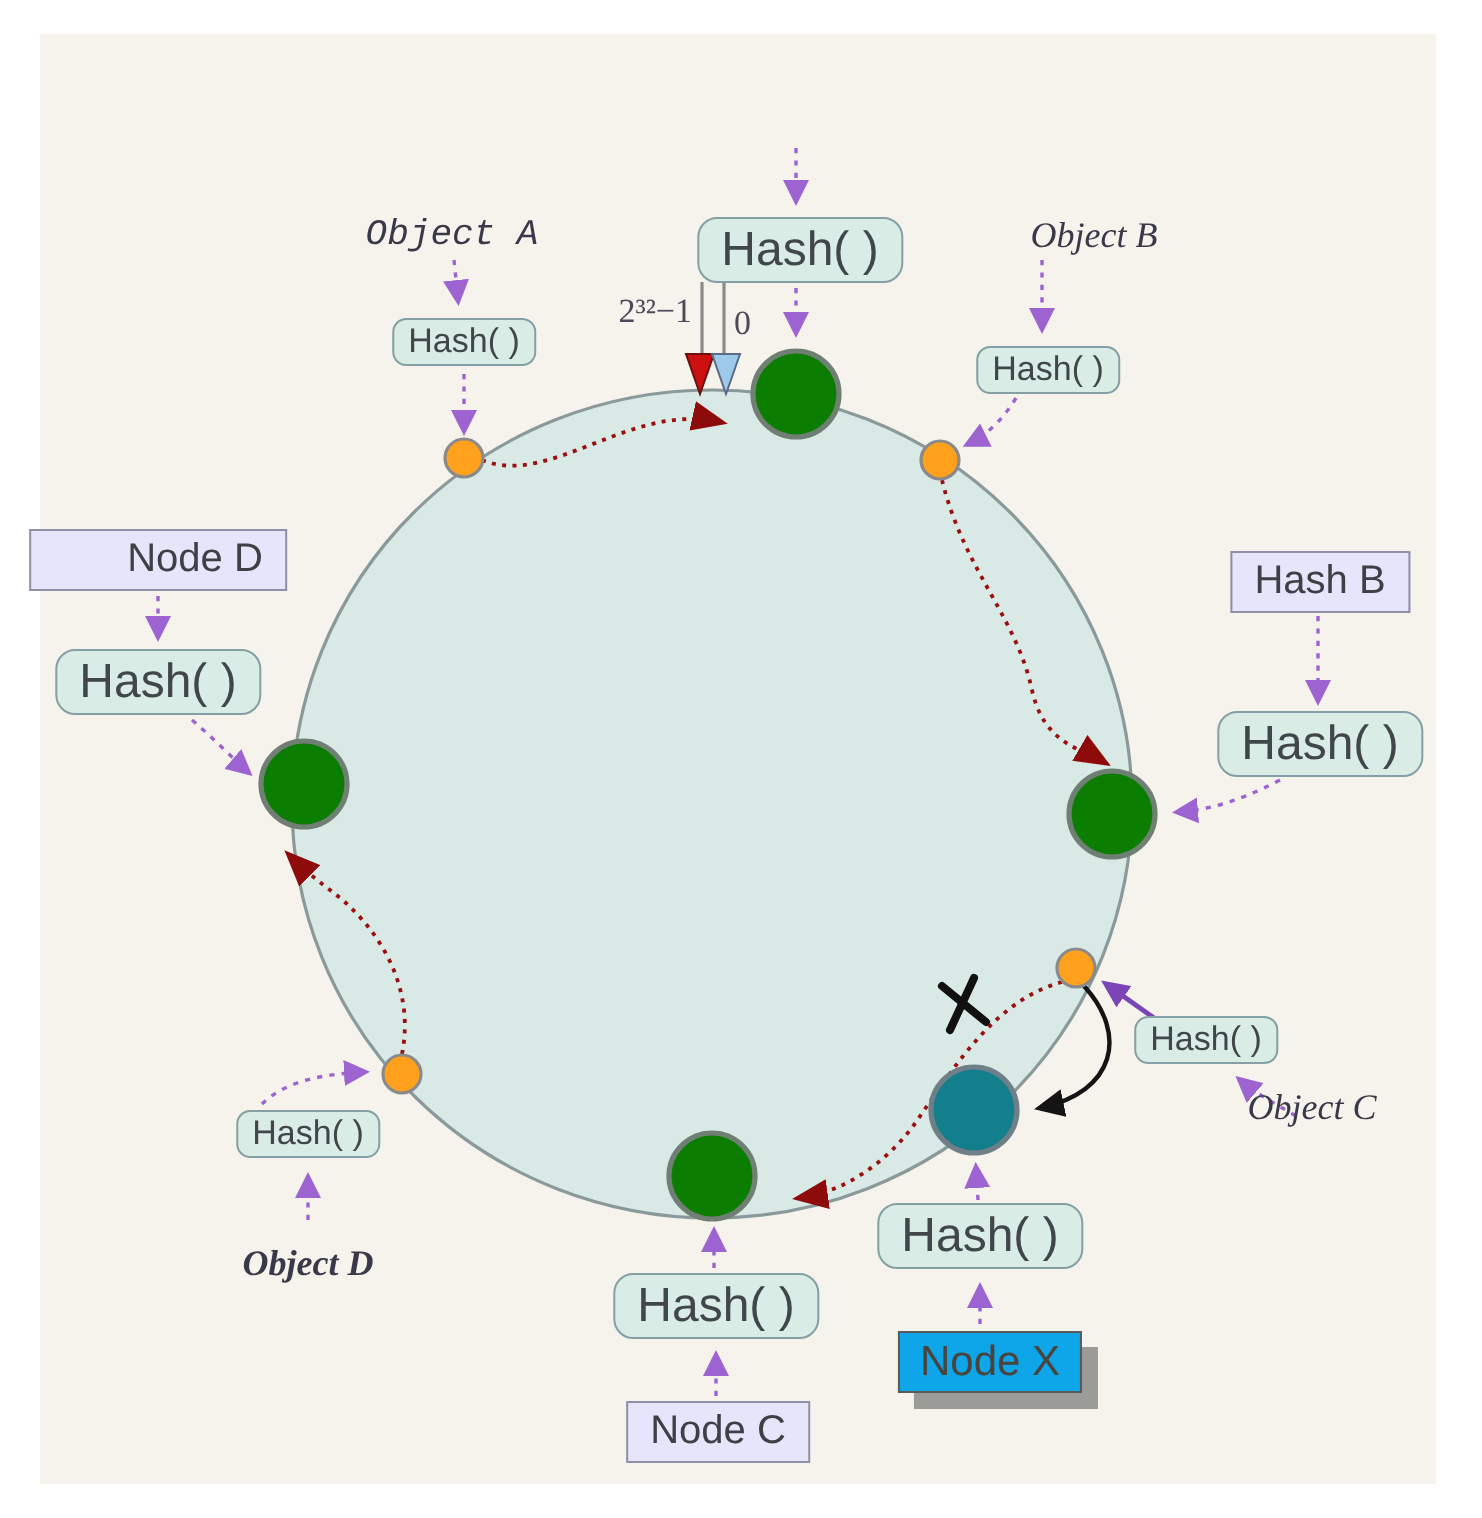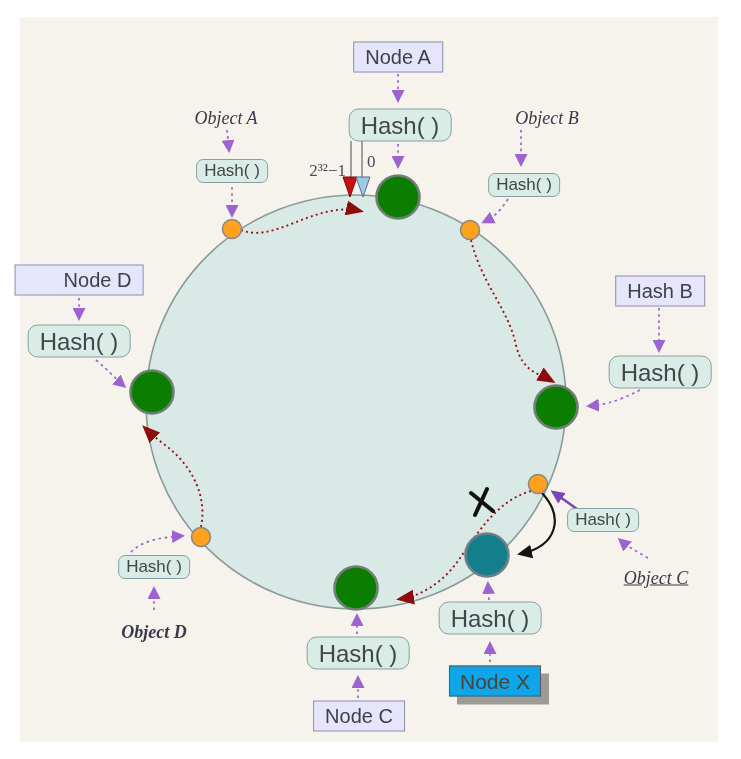--- a/index.html
+++ b/index.html
@@ -99,24 +99,23 @@
 
     <g stroke="#6f7f73" stroke-width="2.6">
       <circle cx="398" cy="197" r="21.5" fill="#0b7e02"></circle>
       <circle cx="556" cy="407" r="21.5" fill="#0b7e02"></circle>
       <circle cx="356" cy="588" r="21.5" fill="#0b7e02"></circle>
       <circle cx="152" cy="392" r="21.5" fill="#0b7e02"></circle>
       <circle cx="487" cy="555" r="21.5" fill="#137f8c" stroke="#6f7f88"></circle>
     </g>
   </svg>
 
-  <div class="lbl node-box" style="left:398px;top:57px;">Node A</div>
   <div class="lbl hash-box" style="left:400px;top:125px;">Hash( )</div>
 
-  <div class="lbl obj-label" style="left:226px;top:118px;">Object A</div>
+  <div class="lbl obj-label" style="left:226px;top:118px;font-family:Liberation Mono, monospace;">Object A</div>
   <div class="lbl hash-box-sm" style="left:232px;top:171px;">Hash( )</div>
 
   <div class="lbl obj-label" style="left:523px;top:118px;margin-left:24px;">Object B</div>
   <div class="lbl hash-box-sm" style="left:524px;top:185px;">Hash( )</div>
 
   <div class="lbl node-box" style="left:79px;top:280px;padding-left:48px;">Node D</div>
   <div class="lbl hash-box" style="left:79px;top:341px;">Hash( )</div>
 
   <div class="lbl node-box" style="left:660px;top:291px;">Hash B</div>
   <div class="lbl hash-box" style="left:660px;top:372px;">Hash( )</div>
@@ -124,17 +123,17 @@
   <div class="lbl hash-box-sm" style="left:154px;top:567px;">Hash( )</div>
   <div class="lbl obj-label" style="left:154px;top:632px;font-weight:bold;">Object D</div>
 
   <div class="lbl hash-box" style="left:358px;top:653px;">Hash( )</div>
   <div class="lbl node-box" style="left:359px;top:716px;text-align:right;">Node C</div>
 
   <div class="lbl hash-box" style="left:490px;top:618px;">Hash( )</div>
   <div class="lbl nodex-box" style="left:495px;top:681px;">Node X</div>
 
   <div class="lbl hash-box-sm" style="left:603px;top:520px;">Hash( )</div>
-  <div class="lbl obj-label" style="left:656px;top:578px;text-decoration:underline;">Object C</div>
+  <div class="lbl obj-label" style="left:656px;top:554px;">Object C</div>
 
-  <div class="lbl marker-label marker-max" style="left:346px;top:171px;">2³²−1</div>
+  <div class="lbl marker-label marker-max" style="left:346px;top:156px;">2³²−1</div>
   <div class="lbl marker-label marker-zero" style="left:367px;top:162px;">0</div>
 </div>
 
 </body></html>

